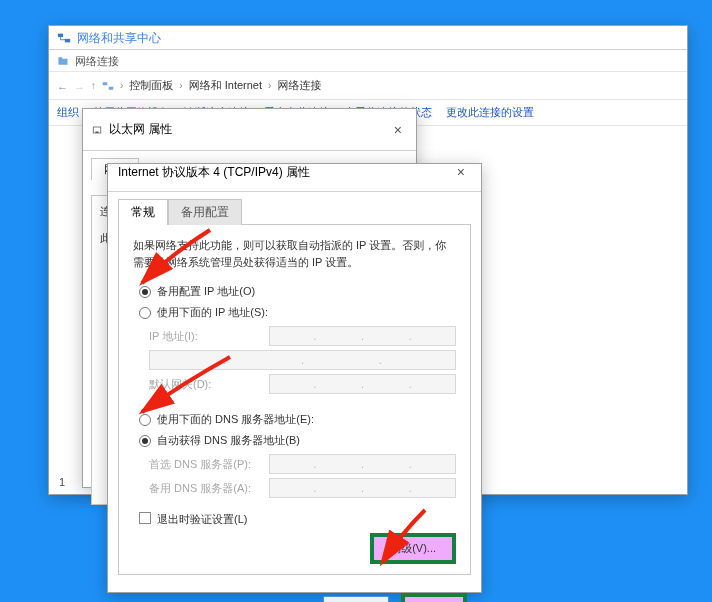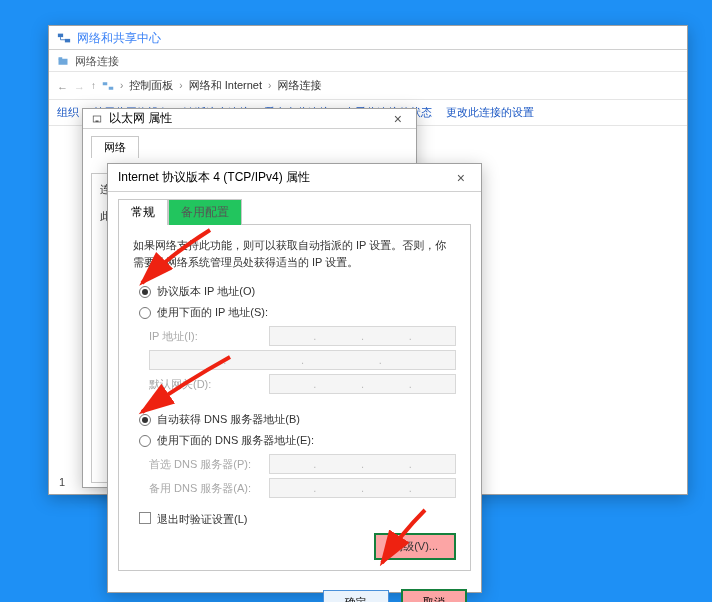--- a/index.html
+++ b/index.html
@@ -12,52 +12,52 @@
 .bgwin1 .titlebar { height: 24px; line-height: 24px; font-size: 12px; color: #3b82f6; padding-left: 8px; border-bottom: 1px solid #d0d0d0; display:flex; align-items:center; gap:6px;}
 .net-icon { width:14px; height:14px; }
 .bgwin1 .subbar { height: 22px; background: #fff; border-bottom:1px solid #e5e5e5; font-size:11px; color:#555; padding-left:8px; line-height:22px; display:flex; align-items:center; gap:6px;}
 .breadcrumb { font-size:11px; color:#333; padding:6px 8px; display:flex; align-items:center; gap:6px; border-bottom:1px solid #e5e5e5;}
 .breadcrumb .chev { color:#888; font-size:10px; }
 .toolbar { padding:5px 8px; font-size:11px; color:#1a57c4; display:flex; gap:14px; border-bottom:1px solid #e5e5e5;}
 .bgwin1 .footer { position:absolute; bottom:6px; left:10px; font-size:11px; color:#444; }
 
 
 .ethwin { left: 82px; top: 108px; width: 335px; height: 380px; }
-.ethwin .titlebar { height:20px; display:flex; align-items:center; padding:0 8px; font-size:12px; border-bottom:1px solid #d0d0d0; justify-content:space-between;}
+.ethwin .titlebar { height:42px; display:flex; align-items:center; padding:0 8px; font-size:12px; border-bottom:1px solid #d0d0d0; justify-content:space-between;}
 .ethwin .tabs { display:flex; padding:6px 8px 16px 8px; }
 .ethwin .tab { border:1px solid #c8c8c8; border-bottom:none; padding:3px 12px; font-size:11px; background:#fff; position:relative; top:1px; }
 .ethwin .tabbody { margin:0 8px; border:1px solid #c8c8c8; height:310px; background:#fff; padding:8px; font-size:11px; color:#333;}
 .close-x { font-size:14px; color:#555; cursor:pointer; padding:0 6px; }
 
 
 .ipdlg { left: 107px; top: 163px; width: 375px; height: 430px; background:#fff; }
-.ipdlg .titlebar { height:28px; display:flex; align-items:center; justify-content:space-between; padding:0 10px; font-size:12px; border-bottom:1px solid #d0d0d0;}
+.ipdlg .titlebar { height:28px; display:flex; align-items:flex-start; justify-content:space-between; padding:0 10px; font-size:12px; border-bottom:1px solid #d0d0d0;}
 .ipdlg .tabs { display:flex; padding:6px 8px 0 10px; font-size:12px; }
 .ipdlg .tab { border:1px solid #c8c8c8; border-bottom:none; padding:4px 12px; background:#fff; position:relative; top:1px; }
-.ipdlg .tab.inactive { background:#22c55e; color:#555; }
+.ipdlg .tab.inactive { background:#e5e5e5; color:#555; }
 .ipdlg .panel { margin:0 10px 10px 10px; border:1px solid #c8c8c8; border-top:1px solid #c8c8c8; padding:12px 14px 10px 14px; font-size:11px; color:#333; }
 .ipdlg .desc { line-height:1.5; margin-bottom:14px; }
 
 .radio-row { display:flex; align-items:center; gap:6px; margin:6px 0 6px 6px; }
 .radio { width:12px; height:12px; border:1px solid #777; border-radius:50%; display:inline-flex; align-items:center; justify-content:center; }
 .radio.checked::after { content:""; width:6px; height:6px; background:#333; border-radius:50%; }
 
 .field-row { display:flex; align-items:center; margin:4px 0 4px 16px; }
 .field-label { width:120px; color:#a8a8a8; }
 .ip-input { flex:1; height:20px; border:1px solid #d8d8d8; background:#f5f5f5; display:flex; align-items:center; }
 .ip-input .seg { flex:1; text-align:center; color:#bbb; }
 .ip-input .dot { width:6px; text-align:center; color:#bbb; }
 
 .dns-group { margin-top:18px; }
 
 .chk-row { display:flex; gap:6px; margin:14px 0 0 6px; }
 .chk { width:12px; height:12px; border:1px solid #888; }
 
 .adv-row { text-align:right; margin-top:6px; }
-.btn { display:inline-block; border:2px solid #15803d; background:#fca5a5; padding:4px 16px; font-size:11px; cursor:pointer; }
+.btn { display:inline-block; border:4px solid #15803d; background:#f0abfc; padding:4px 16px; font-size:11px; cursor:pointer; }
 
 .dlg-buttons { text-align:right; padding:8px 14px 0 0; }
 .dlg-buttons .btn { margin-left:8px; min-width:66px; text-align:center; }
 .btn.primary { border:1px solid #4a90d9; background:#eaf3fc; }
 
 
 .arrow { position:absolute; pointer-events:none; }
 .arrow svg { overflow:visible; }
 </style>
 </head>
@@ -132,21 +132,21 @@
   </div>
   <div class="tabs">
     <div class="tab">常规</div>
     <div class="tab inactive">备用配置</div>
   </div>
   <div class="panel">
     <div class="desc">如果网络支持此功能，则可以获取自动指派的 IP 设置。否则，你需要从网络系统管理员处获得适当的 IP 设置。</div>
 
     <div class="radio-row">
       <span class="radio checked"></span>
-      <span>协议版本 IP 地址(O)</span>
+      <span>备用配置 IP 地址(O)</span>
     </div>
     <div class="radio-row">
       <span class="radio"></span>
       <span>使用下面的 IP 地址(S):</span>
     </div>
 
     <div class="field-row">
       <span class="field-label">IP 地址(I):</span>
       <span class="ip-input">
           <span class="seg"></span>
@@ -177,26 +177,26 @@
           <span class="seg"></span>
           <span class="dot">.</span>
           <span class="seg"></span>
           <span class="dot">.</span>
           <span class="seg"></span>
         </span>
     </div>
 
     <div class="dns-group">
       <div class="radio-row">
+        <span class="radio"></span>
+        <span>使用下面的 DNS 服务器地址(E):</span>
+      </div>
+      <div class="radio-row">
         <span class="radio checked"></span>
         <span>自动获得 DNS 服务器地址(B)</span>
-      </div>
-      <div class="radio-row">
-        <span class="radio"></span>
-        <span>使用下面的 DNS 服务器地址(E):</span>
       </div>
       <div class="field-row">
         <span class="field-label">首选 DNS 服务器(P):</span>
         <span class="ip-input">
             <span class="seg"></span>
             <span class="dot">.</span>
             <span class="seg"></span>
             <span class="dot">.</span>
             <span class="seg"></span>
             <span class="dot">.</span>

